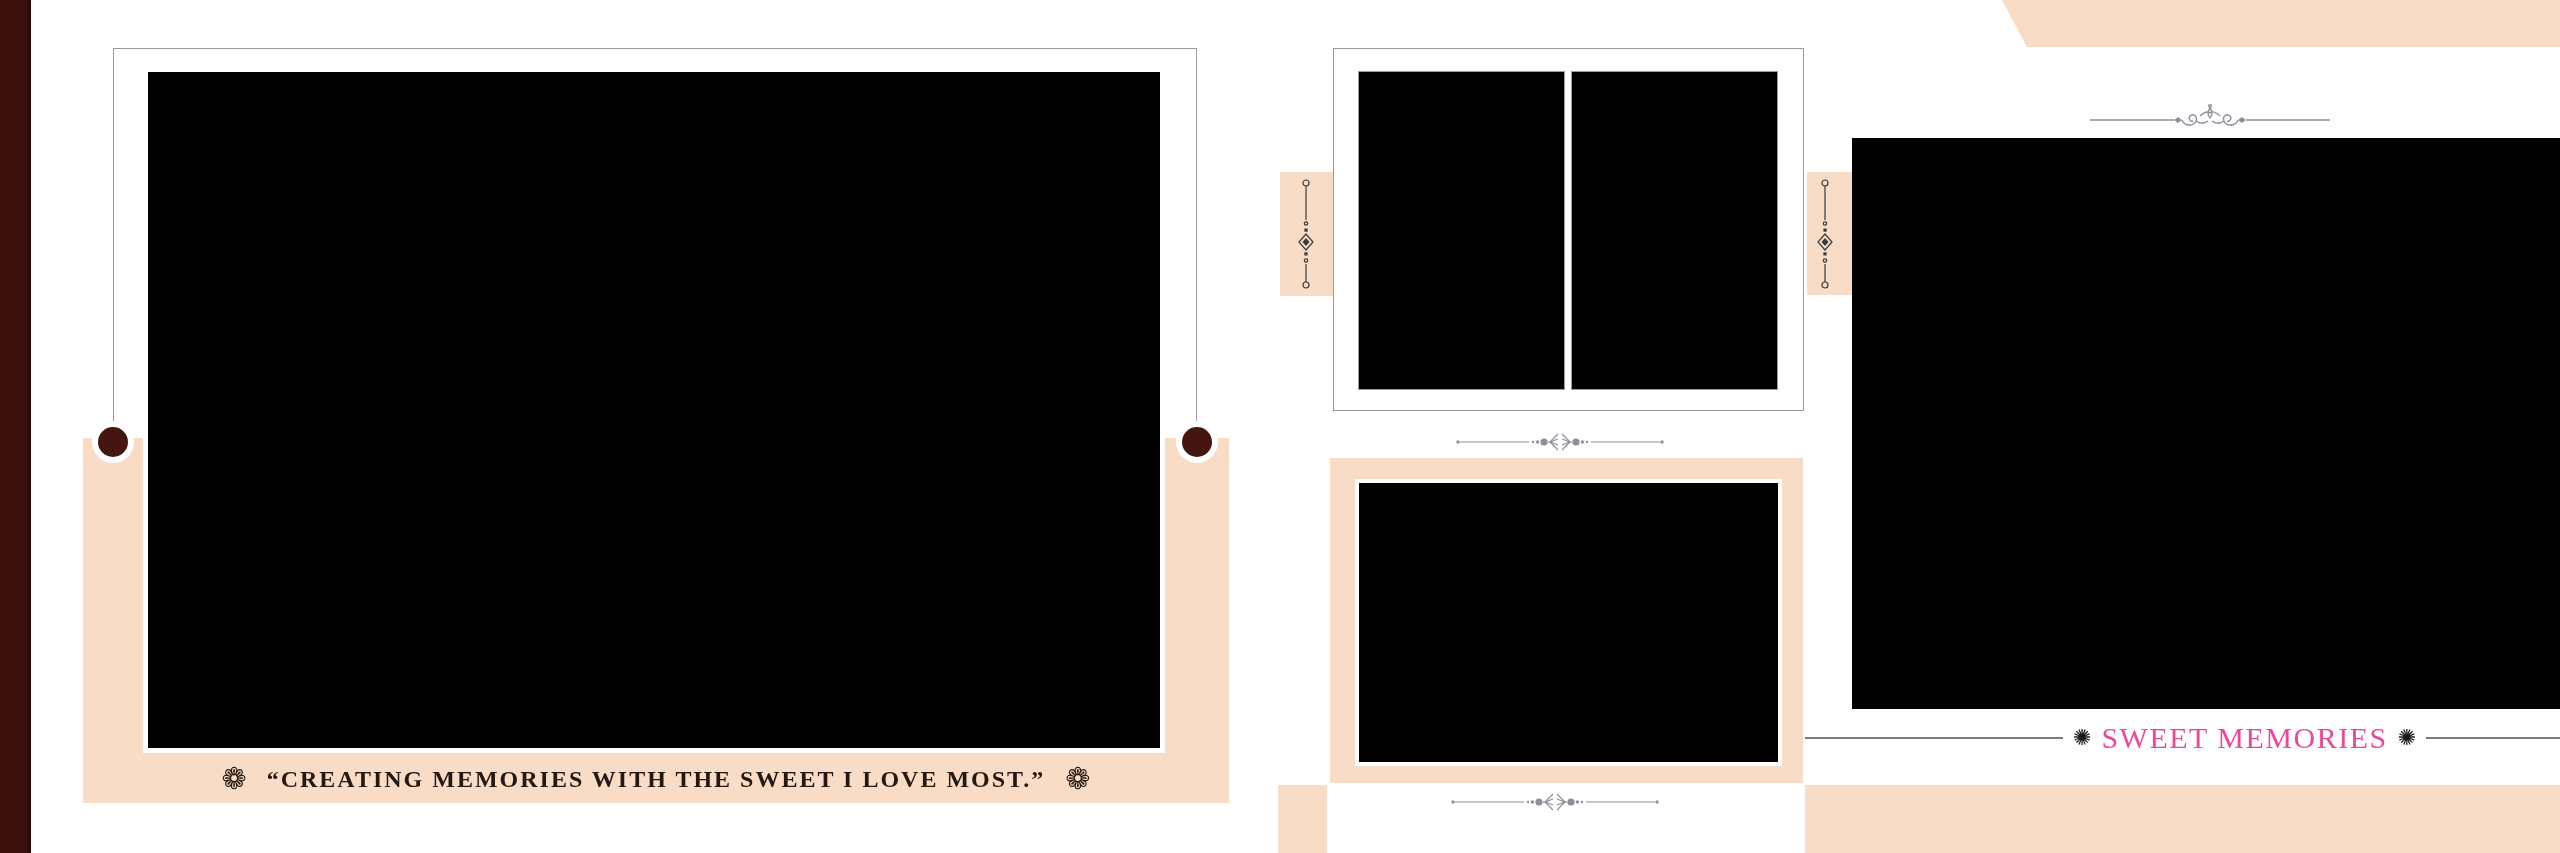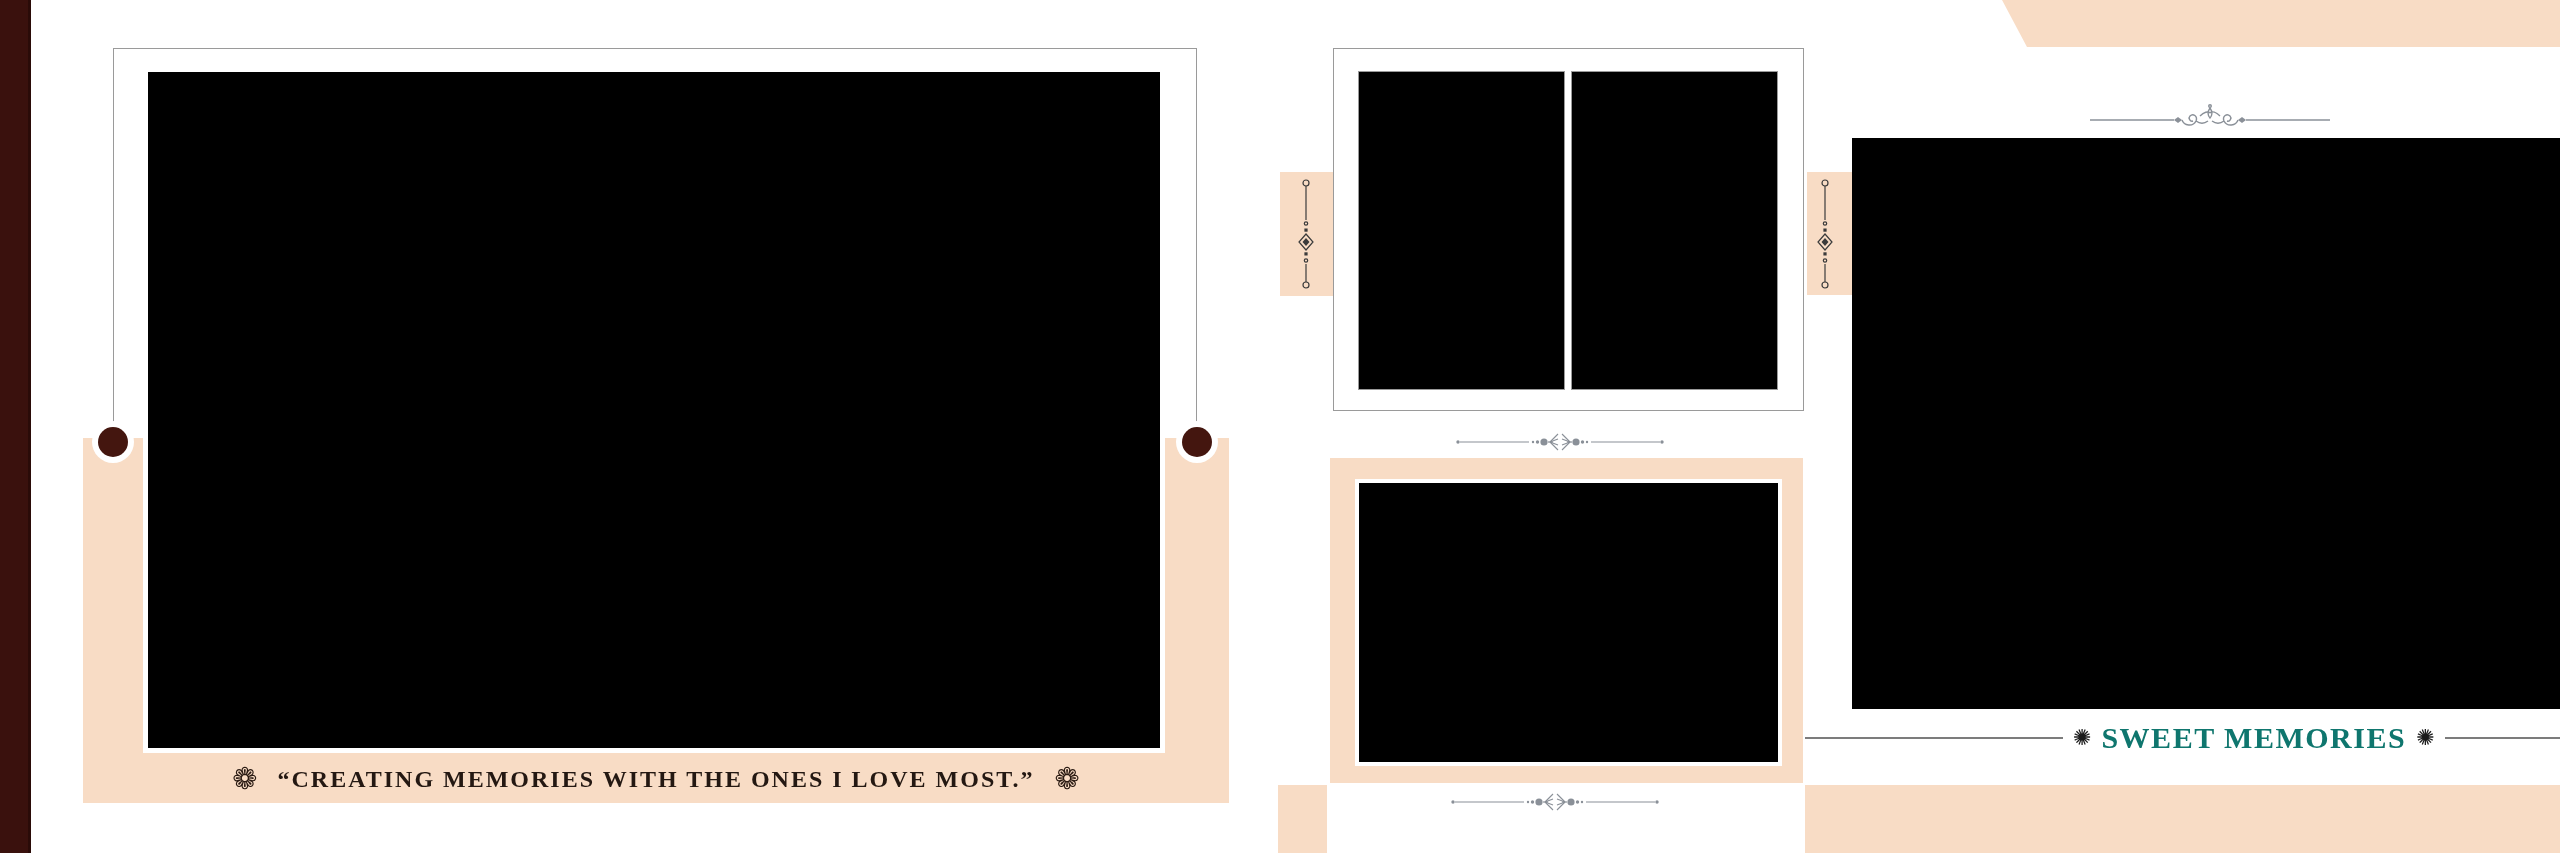--- a/index.html
+++ b/index.html
@@ -118,22 +118,22 @@
     left: 1805px; top: 723px; width: 755px; height: 30px;
     display: flex; align-items: center;
   }
   .banner-line-left  { width: 258px; height: 2px; background: #7c7c7c; }
   .banner-line-right { flex: 1;      height: 2px; background: #7c7c7c; }
   .banner-star {
     font-family: "DejaVu Sans", sans-serif;
     font-size: 22px; color: #1a1a1a; margin: 0 10px; line-height: 1;
   }
   .banner-text {
-    font-size: 30px; letter-spacing: 1.5px; color: #0f766e;
-    white-space: nowrap; font-weight: 700;
+    font-size: 30px; letter-spacing: 1.5px; color: #ec4899;
+    white-space: nowrap; font-weight: 400;
   }
   .right-bottom-peach {
     left: 1805px; top: 785px; width: 755px; height: 68px;
     background: #f8dcc5;
   }
 </style>
 </head>
 <body>
 
 <div class="canvas">
@@ -147,21 +147,21 @@
 
   <div class="abs pin-circle pin-left">
     <div class="dot"></div>
   </div>
   <div class="abs pin-circle pin-right">
     <div class="dot"></div>
   </div>
 
   <div class="abs caption-row">
     <span class="caption-flower">❁</span>
-    <span class="caption-text">“CREATING MEMORIES WITH THE ONES I LOVE MOST.”</span>
+    <span class="caption-text">“CREATING MEMORIES WITH THE SWEET I LOVE MOST.”</span>
     <span class="caption-flower">❁</span>
   </div>
 
   <div class="abs mid-strip-left"></div>
   <div class="abs mid-strip-right"></div>
 
   <svg class="abs vert-orn-left" viewBox="0 0 22 112">
     <g stroke="#3b3b3b" fill="none" stroke-width="1.2">
       <circle cx="11" cy="5" r="3"></circle>
       <line x1="11" y1="8" x2="11" y2="42"></line>

